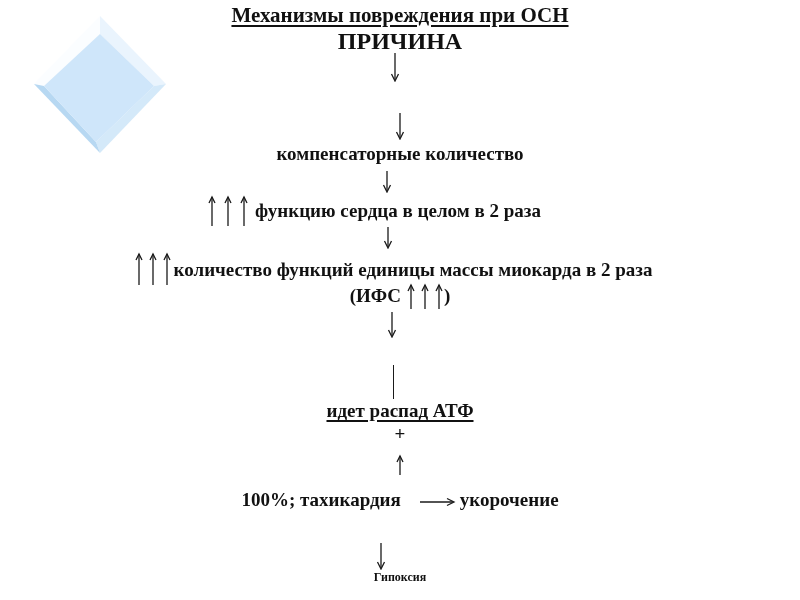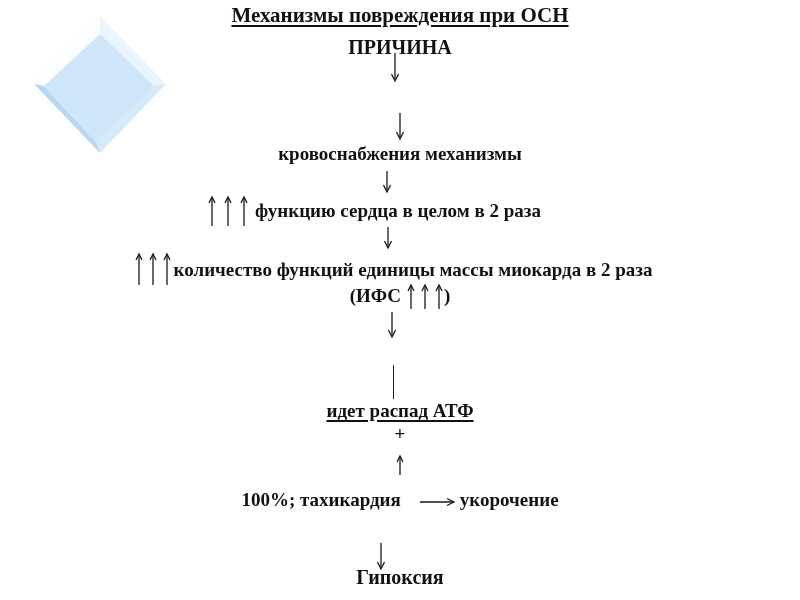--- a/index.html
+++ b/index.html
@@ -57,37 +57,37 @@
     <polygon points="70,2 136,70 124,72 70,20" fill="#eaf4fd"></polygon>
     <polygon points="136,70 70,139 66,128 124,72" fill="#d4e9f9"></polygon>
     <polygon points="4,70 14,72 66,128 70,139" fill="#b7d8f2"></polygon>
     <polygon points="70,20 124,72 66,128 14,72" fill="#cfe6fa"></polygon>
   </svg>
 
   <div class="row title-row" style="top:3px">
     <span class="u">Механизмы повреждения при ОСН</span>
   </div>
 
-  <div class="row" style="top:35px; font-size:20px">
+  <div class="row" style="top:29px; font-size:24px">
     <span>ПРИЧИНА</span>
   </div>
 
   <svg class="conn arr" style="left:389px; top:52px" width="12" height="30">
     <line x1="6" y1="1" x2="6" y2="28"></line>
       <path d="M2.5 22 L6 29 L9.5 22"></path>
   </svg>
 
 
   <svg class="conn arr" style="left:394px; top:112px" width="12" height="28">
     <line x1="6" y1="1" x2="6" y2="26"></line>
       <path d="M2.5 20 L6 27 L9.5 20"></path>
   </svg>
 
   <div class="row" style="top:141px">
-    <span>кровоснабжения механизмы</span>
+    <span>компенсаторные количество</span>
   </div>
 
   <svg class="conn arr" style="left:381px; top:170px" width="12" height="23">
     <line x1="6" y1="1" x2="6" y2="21"></line>
       <path d="M2.5 15 L6 22 L9.5 15"></path>
   </svg>
 
   <div class="row shift-big" style="top:195px">
     <span class="grp hang wide">
       <svg class="arr" width="10" height="32">
@@ -173,17 +173,17 @@
         <path d="M28 3.5 L35 7 L28 10.5"></path>
       </svg><span>укорочение</span>
   </div>
 
 
   <svg class="conn arr" style="left:375px; top:542px" width="12" height="28">
     <line x1="6" y1="1" x2="6" y2="26"></line>
       <path d="M2.5 20 L6 27 L9.5 20"></path>
   </svg>
 
-  <div class="row" style="top:565px; font-size:20px">
+  <div class="row" style="top:565px; font-size:12px">
     <span>Гипоксия</span>
   </div>
 
 </div>
 
 </body></html>

